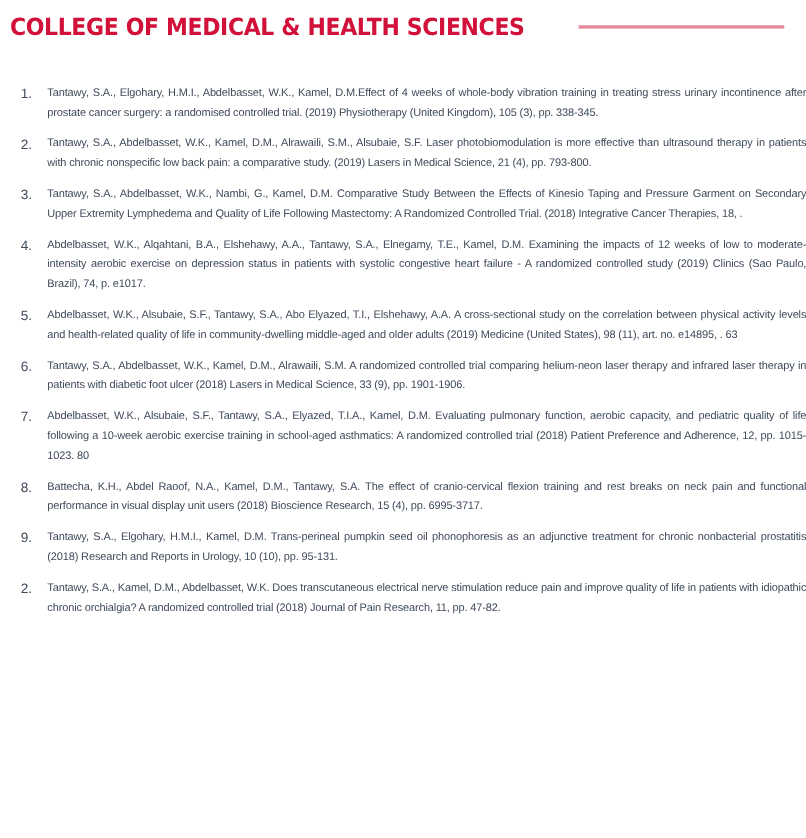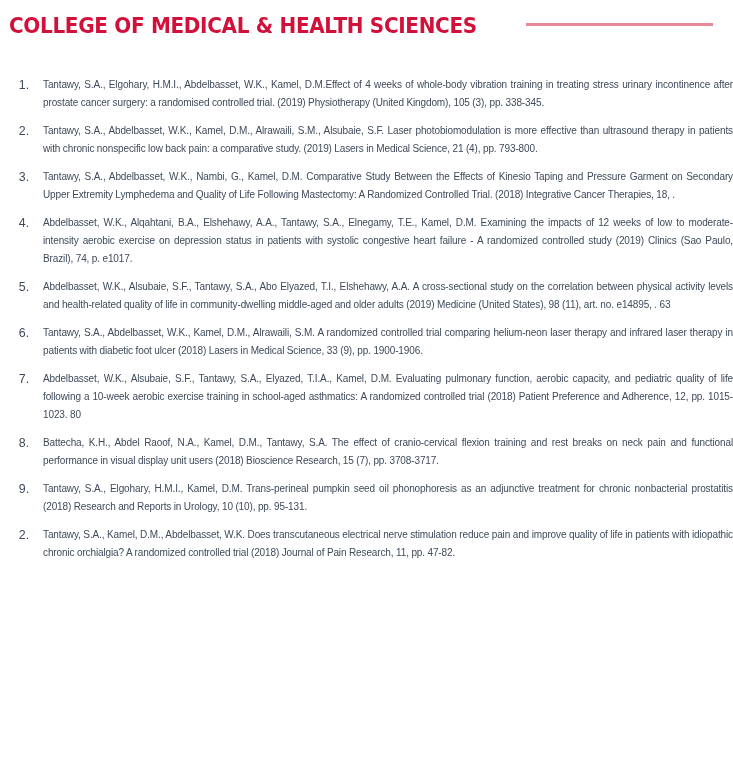--- a/index.html
+++ b/index.html
@@ -119,29 +119,29 @@
       <div class="ref-item">
         <div class="ref-num">4.</div>
         <div class="ref-text">Abdelbasset, W.K., Alqahtani, B.A., Elshehawy, A.A., Tantawy, S.A., Elnegamy, T.E., Kamel, D.M. Examining the impacts of 12 weeks of low to moderate-intensity aerobic exercise on depression status in patients with systolic congestive heart failure - A randomized controlled study (2019) Clinics (Sao Paulo, Brazil), 74, p. e1017.</div>
       </div>
       <div class="ref-item">
         <div class="ref-num">5.</div>
         <div class="ref-text">Abdelbasset, W.K., Alsubaie, S.F., Tantawy, S.A., Abo Elyazed, T.I., Elshehawy, A.A. A cross-sectional study on the correlation between physical activity levels and health-related quality of life in community-dwelling middle-aged and older adults (2019) Medicine (United States), 98 (11), art. no. e14895, . 63</div>
       </div>
       <div class="ref-item">
         <div class="ref-num">6.</div>
-        <div class="ref-text">Tantawy, S.A., Abdelbasset, W.K., Kamel, D.M., Alrawaili, S.M. A randomized controlled trial comparing helium-neon laser therapy and infrared laser therapy in patients with diabetic foot ulcer (2018) Lasers in Medical Science, 33 (9), pp. 1900-1906.</div>
+        <div class="ref-text">Tantawy, S.A., Abdelbasset, W.K., Kamel, D.M., Alrawaili, S.M. A randomized controlled trial comparing helium-neon laser therapy and infrared laser therapy in patients with diabetic foot ulcer (2018) Lasers in Medical Science, 33 (9), pp. 1901-1906.</div>
       </div>
       <div class="ref-item">
         <div class="ref-num">7.</div>
         <div class="ref-text">Abdelbasset, W.K., Alsubaie, S.F., Tantawy, S.A., Elyazed, T.I.A., Kamel, D.M. Evaluating pulmonary function, aerobic capacity, and pediatric quality of life following a 10-week aerobic exercise training in school-aged asthmatics: A randomized controlled trial (2018) Patient Preference and Adherence, 12, pp. 1015-1023. 80</div>
       </div>
       <div class="ref-item">
         <div class="ref-num">8.</div>
-        <div class="ref-text">Battecha, K.H., Abdel Raoof, N.A., Kamel, D.M., Tantawy, S.A. The effect of cranio-cervical flexion training and rest breaks on neck pain and functional performance in visual display unit users (2018) Bioscience Research, 15 (7), pp. 3708-3717.</div>
+        <div class="ref-text">Battecha, K.H., Abdel Raoof, N.A., Kamel, D.M., Tantawy, S.A. The effect of cranio-cervical flexion training and rest breaks on neck pain and functional performance in visual display unit users (2018) Bioscience Research, 15 (4), pp. 6995-3717.</div>
       </div>
       <div class="ref-item">
         <div class="ref-num">9.</div>
         <div class="ref-text">Tantawy, S.A., Elgohary, H.M.I., Kamel, D.M. Trans-perineal pumpkin seed oil phonophoresis as an adjunctive treatment for chronic nonbacterial prostatitis (2018) Research and Reports in Urology, 10 (10), pp. 95-131.</div>
       </div>
       <div class="ref-item">
         <div class="ref-num">2.</div>
         <div class="ref-text">Tantawy, S.A., Kamel, D.M., Abdelbasset, W.K. Does transcutaneous electrical nerve stimulation reduce pain and improve quality of life in patients with idiopathic chronic orchialgia? A randomized controlled trial (2018) Journal of Pain Research, 11, pp. 47-82.</div>
       </div>
     </div>

